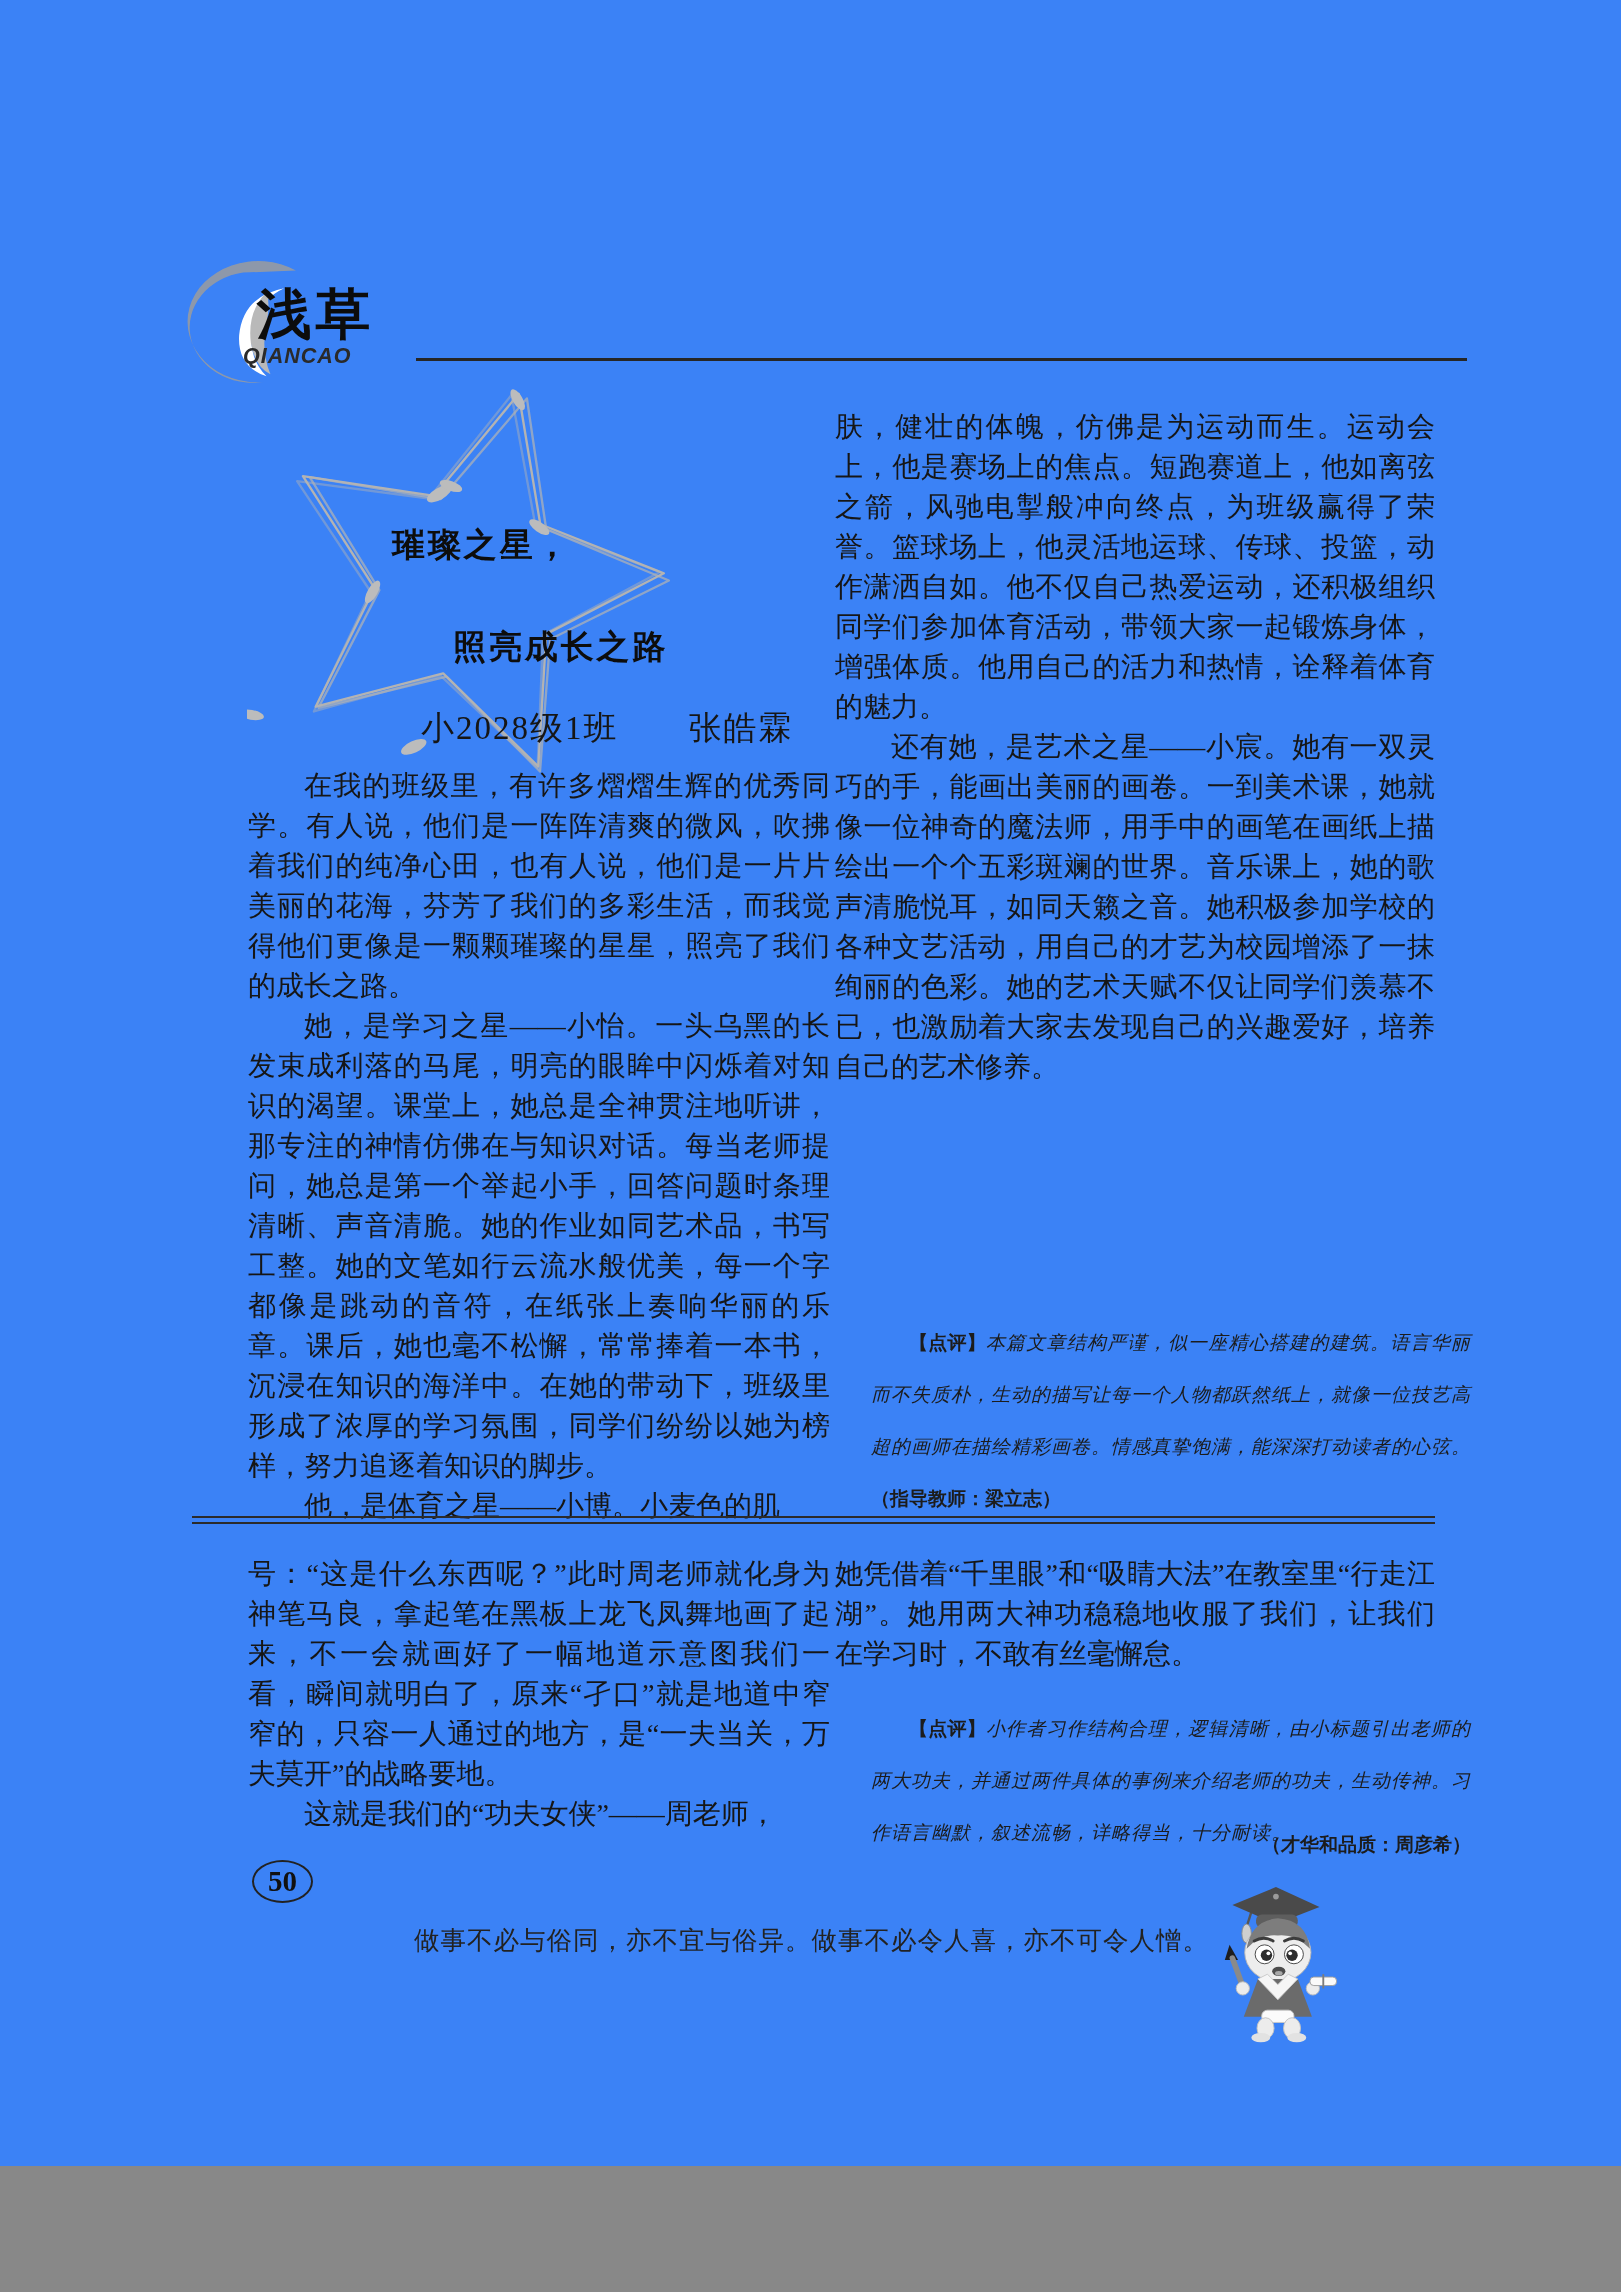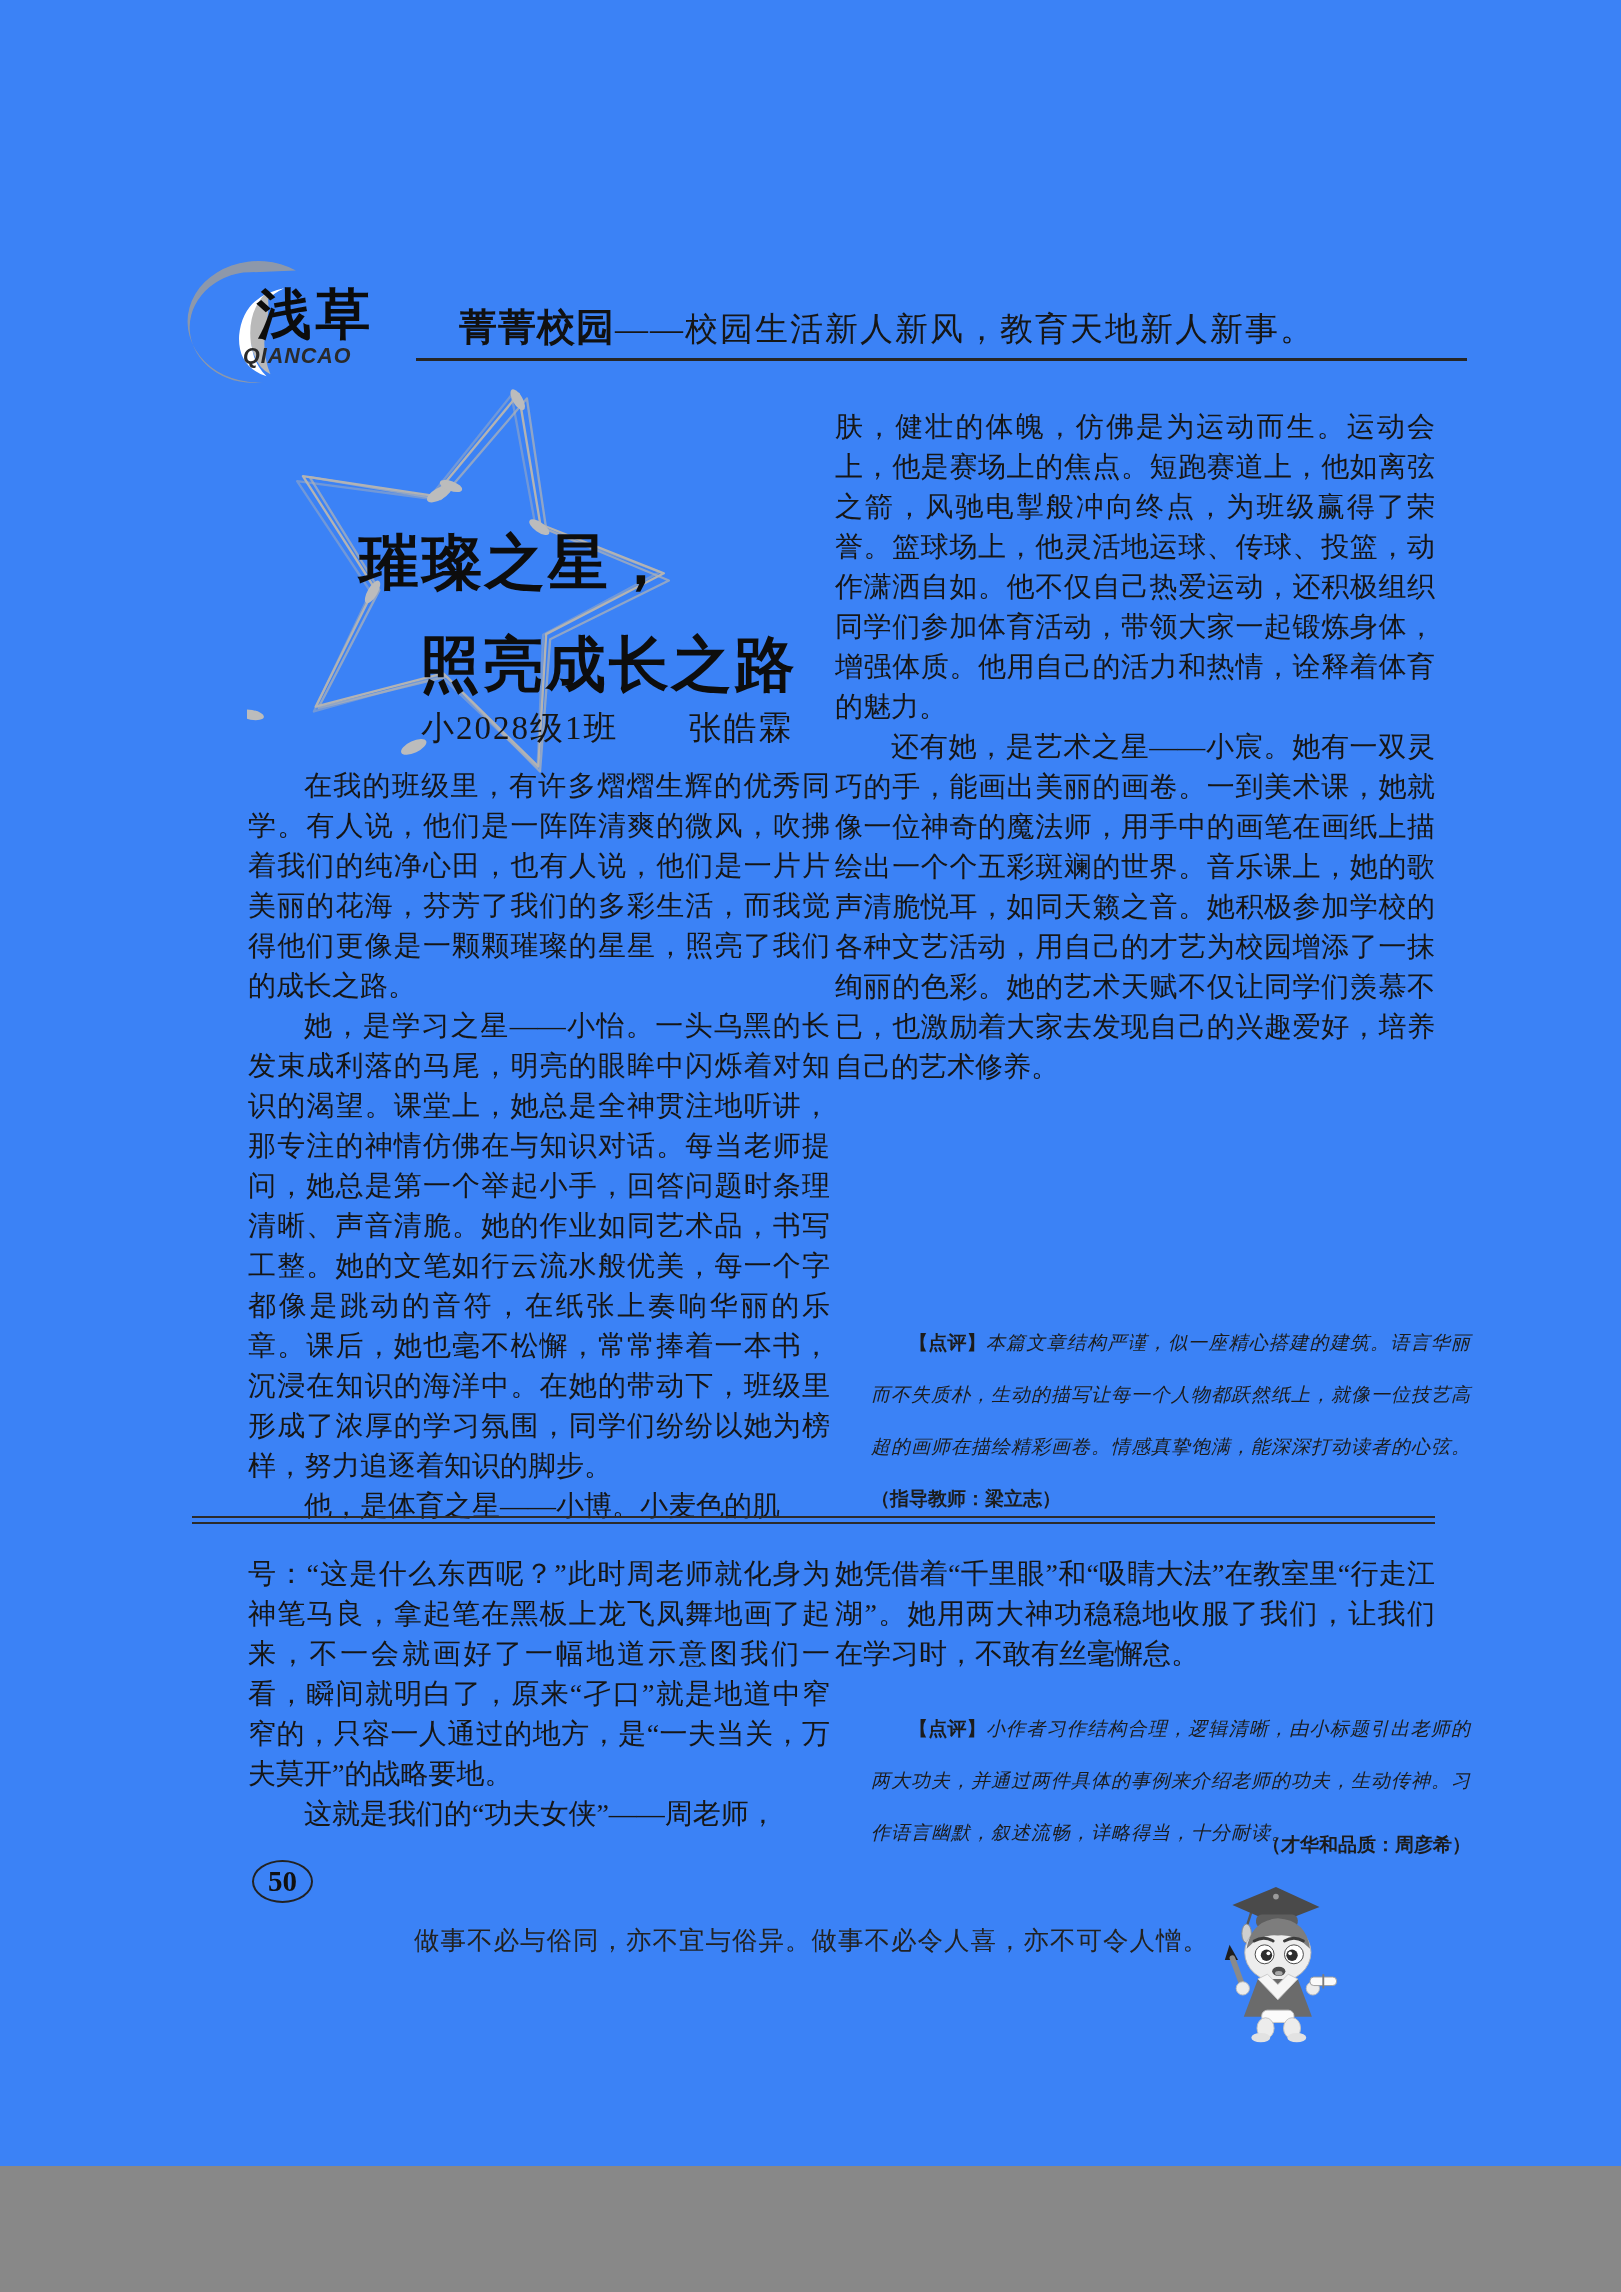--- a/index.html
+++ b/index.html
@@ -9,21 +9,21 @@
     overflow:hidden;margin:0 auto;
   }
   
   #logo{position:absolute;left:149px;top:253px;width:284px;height:137px;}
   #header-text{position:absolute;left:459px;top:302px;white-space:nowrap;}
   .col-name{font-family:"Liberation Sans","DejaVu Sans",sans-serif;font-weight:bold;font-size:38px;color:#111;letter-spacing:1px;}
   .tagline{font-family:"Liberation Serif","DejaVu Serif",serif;font-size:33px;color:#161616;letter-spacing:2px;}
   #header-rule{position:absolute;left:416px;top:358px;width:1051px;height:0;border-top:3.9px solid #262626;}
   
   #star{position:absolute;left:247px;top:382px;width:461px;height:412px;}
-  .title-line{position:absolute;font-weight:bold;font-size:60px;letter-spacing:2.9px;color:#0d0d0d;white-space:nowrap;}
+  .title-line{position:absolute;font-weight:bold;font-size:33px;letter-spacing:2.9px;color:#0d0d0d;white-space:nowrap;margin-left:33px;}
   #title1{left:359px;top:523px;}
   #title2{left:420px;top:625px;}
   #byline{position:absolute;left:421px;top:706px;font-size:33px;letter-spacing:2px;color:#161616;white-space:nowrap;}
   
   .textcol{position:absolute;font-size:28px;line-height:40px;text-align:justify;color:#161616;}
   .textcol p{margin:0;}
   .indent{text-indent:2em;}
   #col-main-left{left:248px;top:766px;width:582px;}
   #col-main-right{left:835px;top:390px;width:600px;margin-top:17px;}
   #col-bot-left{left:248px;top:1554px;width:582px;}
@@ -52,23 +52,20 @@
   <svg id="logo" viewBox="0 0 290 140">
     <g>
       <path d="M150,18 A72,62 0 1 0 118,132 A60,52 0 0 1 96,20 Z" fill="#9c9c9c" opacity="0.85"></path>
       <path d="M138,36 Q96,44 92,84 Q90,116 120,126 Q100,106 106,76 Q112,48 138,36 Z" fill="#ffffff"></path>
       <path d="M120,40 Q100,60 104,92 Q108,116 124,124 Q114,100 120,72 Q124,52 120,40 Z" fill="#b9b9b9"></path>
     </g>
     <text x="110" y="82" font-family="Liberation Serif, DejaVu Serif, serif" font-weight="bold" font-size="56" fill="#0c0c0c" letter-spacing="4">浅草</text>
     <text x="96" y="112" font-family="Liberation Sans, DejaVu Sans, sans-serif" font-weight="bold" font-style="italic" font-size="22" fill="#2a2a2a" letter-spacing="1">QIANCAO</text>
   </svg>
 
-  <div id="header-text">
-    <span class="col-name">菁菁校园</span><span class="tagline">——校园生活新人新风，教育天地新人新事。</span>
-  </div>
   <div id="header-rule"></div>
 
   <svg id="star" viewBox="0 0 470 420">
     <g fill="none" stroke="#b3b3b3" stroke-width="2.4" stroke-linejoin="round">
       <polygon points="277,12 299,145 425,195 305,257 297,392 200,297 70,331 130,210 57,96 191,116"></polygon>
       <polygon points="277,12 299,145 425,195 305,257 297,392 200,297 70,331 130,210 57,96 191,116" transform="translate(5,4) rotate(1 235 205)" opacity="0.7"></polygon>
       <polygon points="277,12 299,145 425,195 305,257 297,392 200,297 70,331 130,210 57,96 191,116" transform="translate(-4,2) rotate(-1 235 205)" opacity="0.45"></polygon>
     </g>
     <g fill="#bcbcbc">
       <ellipse cx="196" cy="114" rx="14" ry="6" transform="rotate(-30 196 114)"></ellipse>

